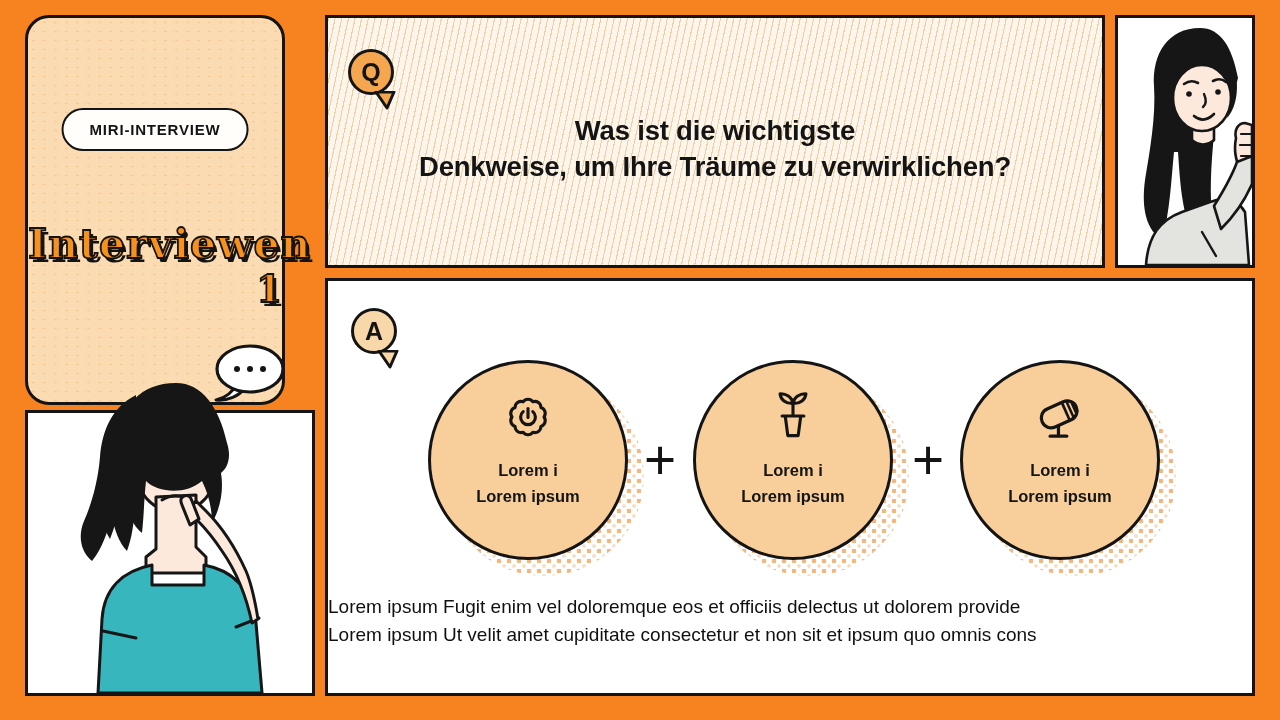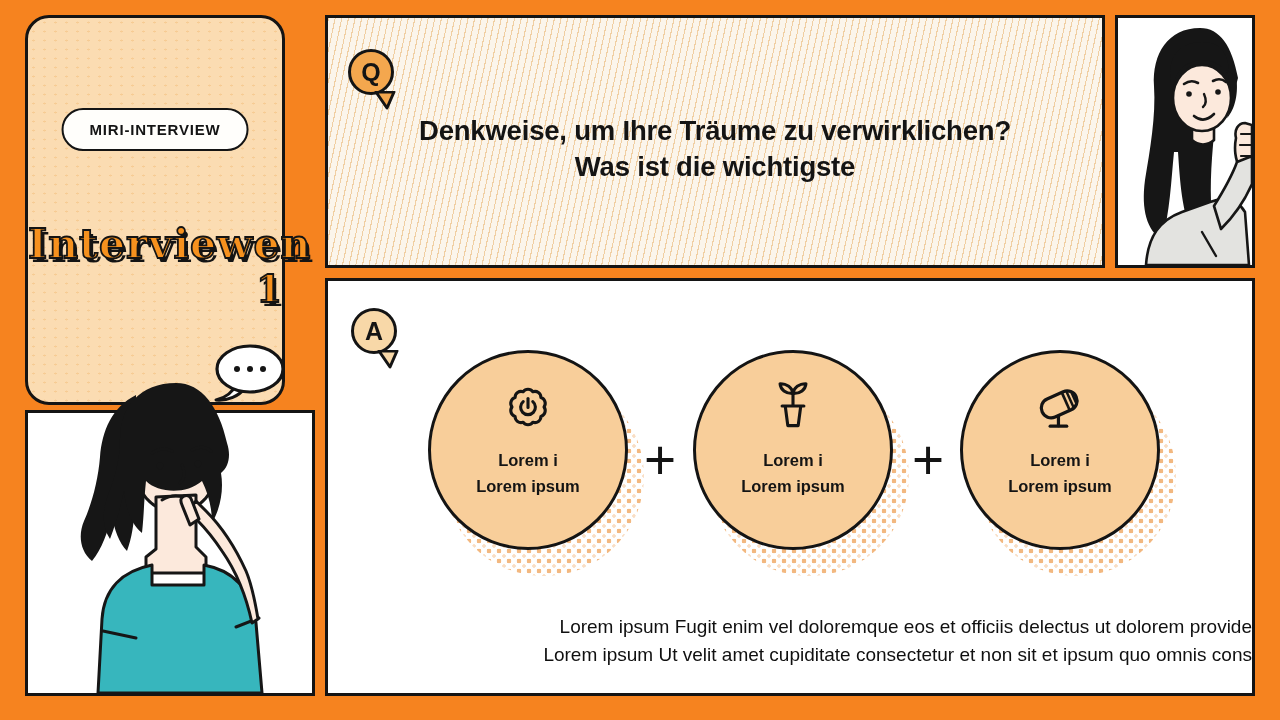--- a/index.html
+++ b/index.html
@@ -64,21 +64,21 @@
   }
 
   
   .portrait-panel { left:1115px; top:15px; width:140px; height:253px; background:#fff; overflow:hidden; }
   .portrait-panel svg { position:absolute; left:0; top:0; }
 
   
   .answer-panel { left:325px; top:278px; width:930px; height:418px; background:#fff; }
   .a-bubble { left:23px; top:27px; background:#F8D8A8; }
   .circle-item {
-    position:absolute; top:69px; width:200px; height:200px;
+    position:absolute; top:79px; width:200px; height:200px;
     border:3px solid #141414; border-radius:50%;
     background:#F8CE9A; z-index:1;
     display:flex; flex-direction:column; align-items:center;
     padding-top:25px; text-align:center;
   }
   .halftone {
     position:absolute; top:95px; width:200px; height:200px; border-radius:50%; z-index:0;
     background-image:
       radial-gradient(rgba(238,160,85,.75) 2.1px, transparent 2.6px),
       radial-gradient(rgba(238,160,85,.35) 1.5px, transparent 2px);
@@ -90,22 +90,22 @@
   .c3 { left:632px; } .h3 { left:648px; }
   .circle-icon { width:58px; height:58px; margin-bottom:12px; }
   .circle-label { font-weight:bold; font-size:16.5px; line-height:1.55; }
   .plus {
     position:absolute; top:149px; width:60px; height:60px;
     display:flex; align-items:center; justify-content:center;
     font-size:55px; font-weight:500; z-index:1;
   }
   .p1 { left:302px; } .p2 { left:570px; }
   .answer-paragraph {
-    position:absolute; left:0; right:0; top:312px; text-align:right;
-    font-size:19px; line-height:1.45; color:#101010;margin-top:20px;
+    position:absolute; left:0; right:0; top:312px; text-align:left;
+    font-size:19px; line-height:1.45; color:#101010;
   }
 </style>
 </head>
 <body>
 
 <div class="panel interview-card">
   <div class="badge">MIRI-INTERVIEW</div>
   <div class="card-title">
     <span class="l1">Interviewen</span>
     <span class="l2">1</span>
@@ -156,22 +156,22 @@
 </div>
 
 <div class="panel question-panel">
   <div class="bubble q-bubble">
     <span>Q</span>
     <svg class="tail" width="24" height="20" viewBox="0 0 24 20">
       <path d="M3 1 L21 1 L14 17 Z" fill="#F4A74E" stroke="#141414" stroke-width="3" stroke-linejoin="round"></path>
     </svg>
   </div>
   <div class="question-text">
+    <div>Was ist die wichtigste</div>
     <div>Denkweise, um Ihre Träume zu verwirklichen?</div>
-    <div>Was ist die wichtigste</div>
   </div>
 </div>
 
 <div class="panel portrait-panel">
   <svg width="134" height="247" viewBox="0 0 134 247">
 
     <path d="M82 10 C 50 10 34 36 36 68 C 38 98 32 132 27 162 C 23 192 29 212 44 222 C 52 194 53 164 56 134 L 60 134 C 62 164 64 194 74 214 C 80 224 90 228 98 224 C 92 198 92 168 94 140 C 96 116 98 94 96 76 L 104 76 C 112 76 118 70 120 60 C 114 28 102 10 82 10 Z" fill="#161616"></path>
 
     <path d="M74 104 L74 122 C 80 128 90 128 96 122 L96 102 Z" fill="#FCE9DC" stroke="#161616" stroke-width="2.6"></path>
 

